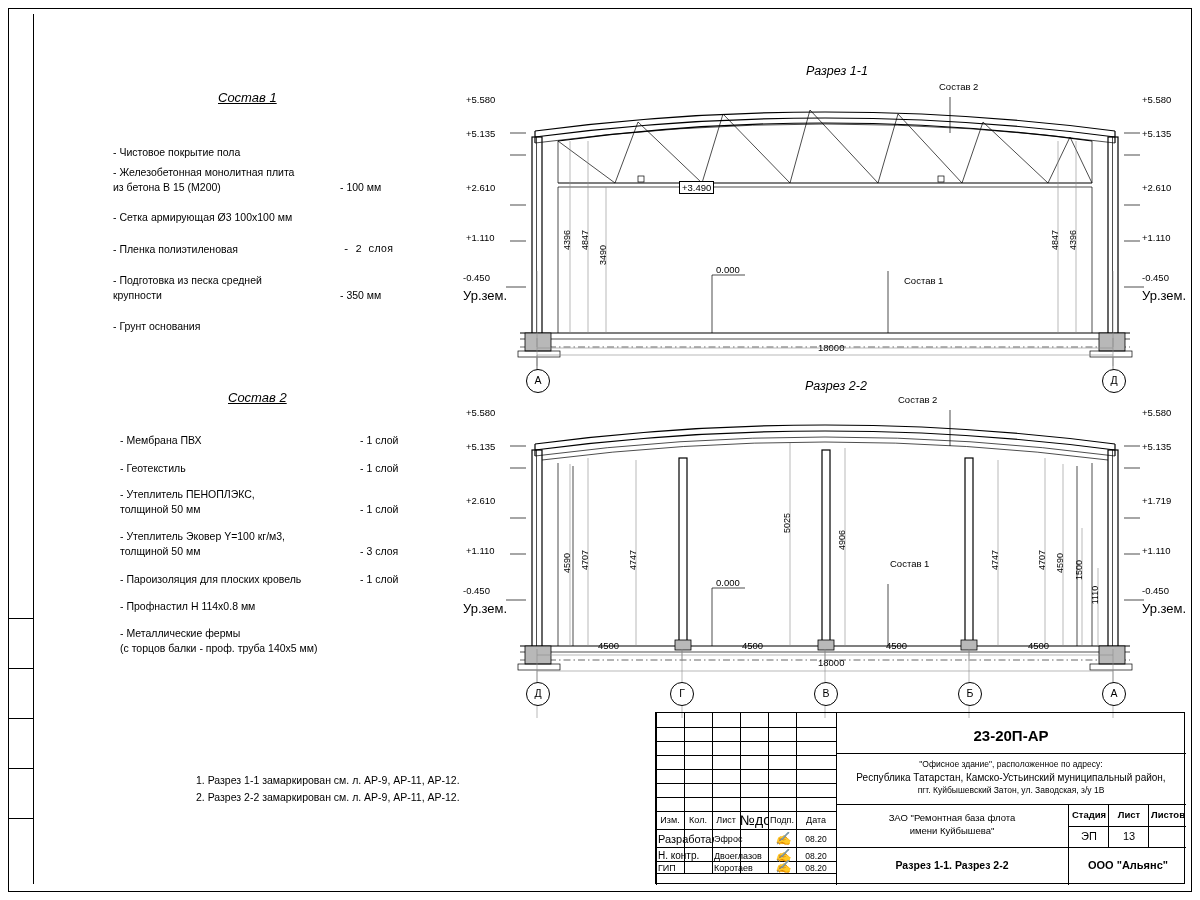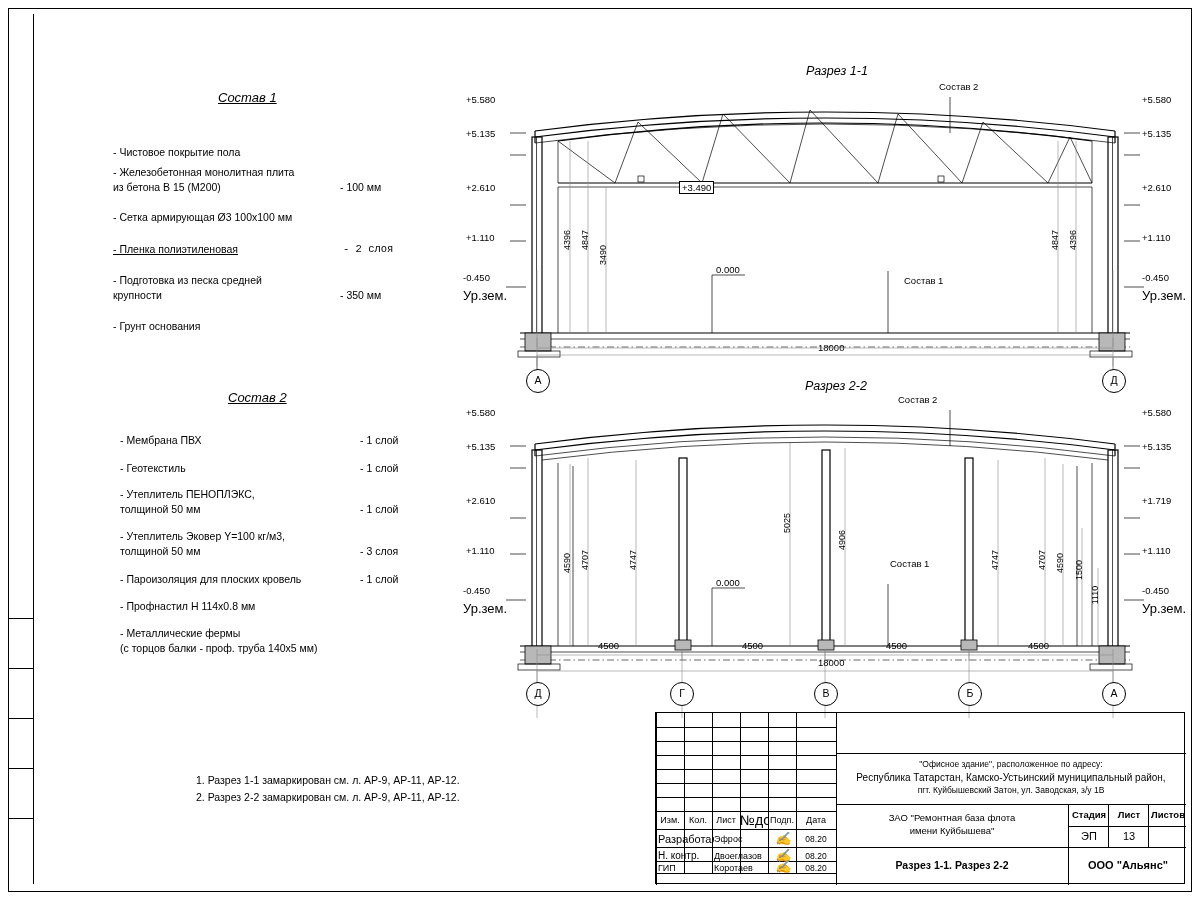--- a/index.html
+++ b/index.html
@@ -79,21 +79,21 @@
 <div class="txt spec-title" style="left:218px;top:90px;">Состав 1</div>
 
 <div class="spec-row" style="left:113px;top:134px;margin-top:12px;">- Чистовое покрытие пола</div>
 
 <div class="spec-row" style="left:113px;top:166px;">- Железобетонная  монолитная плита</div>
 <div class="spec-row" style="left:113px;top:181px;">  из бетона В 15 (М200)</div>
 <div class="spec-val" style="left:340px;top:181px;">- 100 мм</div>
 
 <div class="spec-row" style="left:113px;top:211px;">- Сетка армирующая Ø3 100х100 мм</div>
 
-<div class="spec-row" style="left:113px;top:243px;text-decoration:underline;">- Пленка полиэтиленовая</div>
+<div class="spec-row" style="left:113px;top:243px;">- Пленка полиэтиленовая</div>
 <div class="spec-val" style="left:343px;top:243px;font-family:Liberation Mono, monospace;">- 2 слоя</div>
 
 <div class="spec-row" style="left:113px;top:274px;">- Подготовка из песка средней</div>
 <div class="spec-row" style="left:113px;top:289px;">  крупности</div>
 <div class="spec-val" style="left:340px;top:289px;">- 350 мм</div>
 
 <div class="spec-row" style="left:113px;top:320px;">- Грунт основания</div>
 
 <div class="txt spec-title" style="left:228px;top:390px;">Состав 2</div>
 
@@ -416,20 +416,21 @@
   <div style="left:114px;top:147px;width:26px;height:14px;font-size:13px;font-style:italic;text-align:center;line-height:14px;" class="cellnb">✍</div>
 
   <div class="hline" style="left:180px;top:40px;width:350px;"></div>
   <div class="hline" style="left:180px;top:91px;width:350px;"></div>
   <div class="hline" style="left:180px;top:134px;width:350px;"></div>
   <div class="vline" style="left:412px;top:91px;height:81px;"></div>
   <div class="hline" style="left:412px;top:113px;width:118px;"></div>
   <div class="vline" style="left:452px;top:91px;height:43px;"></div>
   <div class="vline" style="left:492px;top:91px;height:43px;"></div>
 
+  <div style="left:182px;top:14px;width:346px;text-align:center;font-size:15px;font-weight:bold;" class="cellnb">23-20П-АР</div>
 
   <div style="left:182px;top:46px;width:346px;text-align:center;font-size:8.5px;" class="cellnb">"Офисное здание", расположенное по адресу:</div>
   <div style="left:182px;top:59px;width:346px;text-align:center;font-size:10px;" class="cellnb">Республика Татарстан, Камско-Устьинский муниципальный район,</div>
   <div style="left:182px;top:72px;width:346px;text-align:center;font-size:8.5px;" class="cellnb">пгт. Куйбышевский Затон, ул. Заводская, з/у 1В</div>
 
   <div style="left:182px;top:99px;width:228px;text-align:center;font-size:9.5px;" class="cellnb">ЗАО "Ремонтная база флота</div>
   <div style="left:182px;top:112px;width:228px;text-align:center;font-size:9.5px;" class="cellnb">имени Куйбышева"</div>
 
   <div style="left:414px;top:96px;width:38px;text-align:center;font-size:9.5px;font-weight:bold;" class="cellnb">Стадия</div>
   <div style="left:454px;top:96px;width:38px;text-align:center;font-size:9.5px;font-weight:bold;" class="cellnb">Лист</div>

